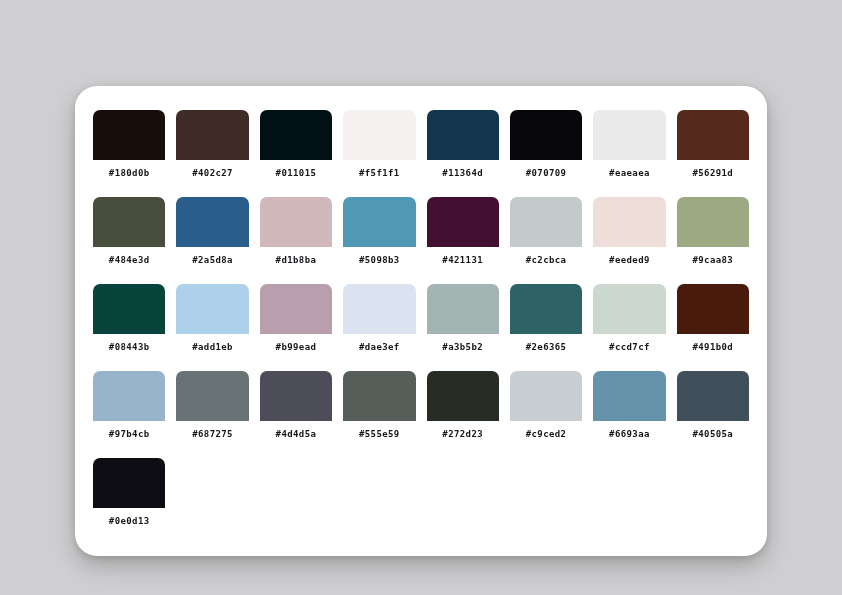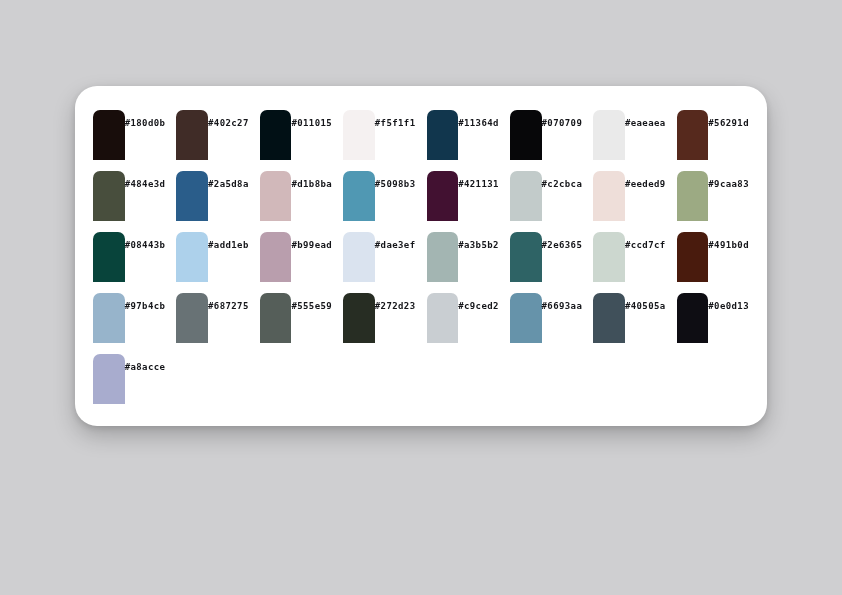--- a/index.html
+++ b/index.html
@@ -35,21 +35,21 @@
 
   .palette-grid {
     display: grid;
     grid-template-columns: repeat(8, 1fr);
     column-gap: 11px;
     row-gap: 11px;
   }
 
   .swatch-cell {
     display: flex;
-    flex-direction: row;
+    flex-direction: column;
     background: #ffffff;
   }
 
   .swatch-chip {
     height: 50px;
     border-radius: 7px 7px 0 0;
     width: 100%;
   }
 
   .swatch-label {
@@ -169,20 +169,24 @@
         </div>
         <div class="swatch-cell">
           <div class="swatch-chip" style="background-color: rgb(151, 180, 203);"></div>
           <div class="swatch-label">#97b4cb</div>
         </div>
         <div class="swatch-cell">
           <div class="swatch-chip" style="background-color: rgb(104, 114, 117);"></div>
           <div class="swatch-label">#687275</div>
         </div>
         <div class="swatch-cell">
+          <div class="swatch-chip" style="background-color: rgb(77, 77, 90);"></div>
+          <div class="swatch-label">#4d4d5a</div>
+        </div>
+        <div class="swatch-cell">
           <div class="swatch-chip" style="background-color: rgb(85, 94, 89);"></div>
           <div class="swatch-label">#555e59</div>
         </div>
         <div class="swatch-cell">
           <div class="swatch-chip" style="background-color: rgb(39, 45, 35);"></div>
           <div class="swatch-label">#272d23</div>
         </div>
         <div class="swatch-cell">
           <div class="swatch-chip" style="background-color: rgb(201, 206, 210);"></div>
           <div class="swatch-label">#c9ced2</div>
@@ -191,20 +195,16 @@
           <div class="swatch-chip" style="background-color: rgb(102, 147, 170);"></div>
           <div class="swatch-label">#6693aa</div>
         </div>
         <div class="swatch-cell">
           <div class="swatch-chip" style="background-color: rgb(64, 80, 90);"></div>
           <div class="swatch-label">#40505a</div>
         </div>
         <div class="swatch-cell">
           <div class="swatch-chip" style="background-color: rgb(14, 13, 19);"></div>
           <div class="swatch-label">#0e0d13</div>
-        </div>
-        <div class="swatch-cell">
-          <div class="swatch-chip" style="background-color: rgb(168, 172, 206);"></div>
-          <div class="swatch-label">#a8acce</div>
         </div>
       </div>
   </div>
 </div>
 
 </body></html>

